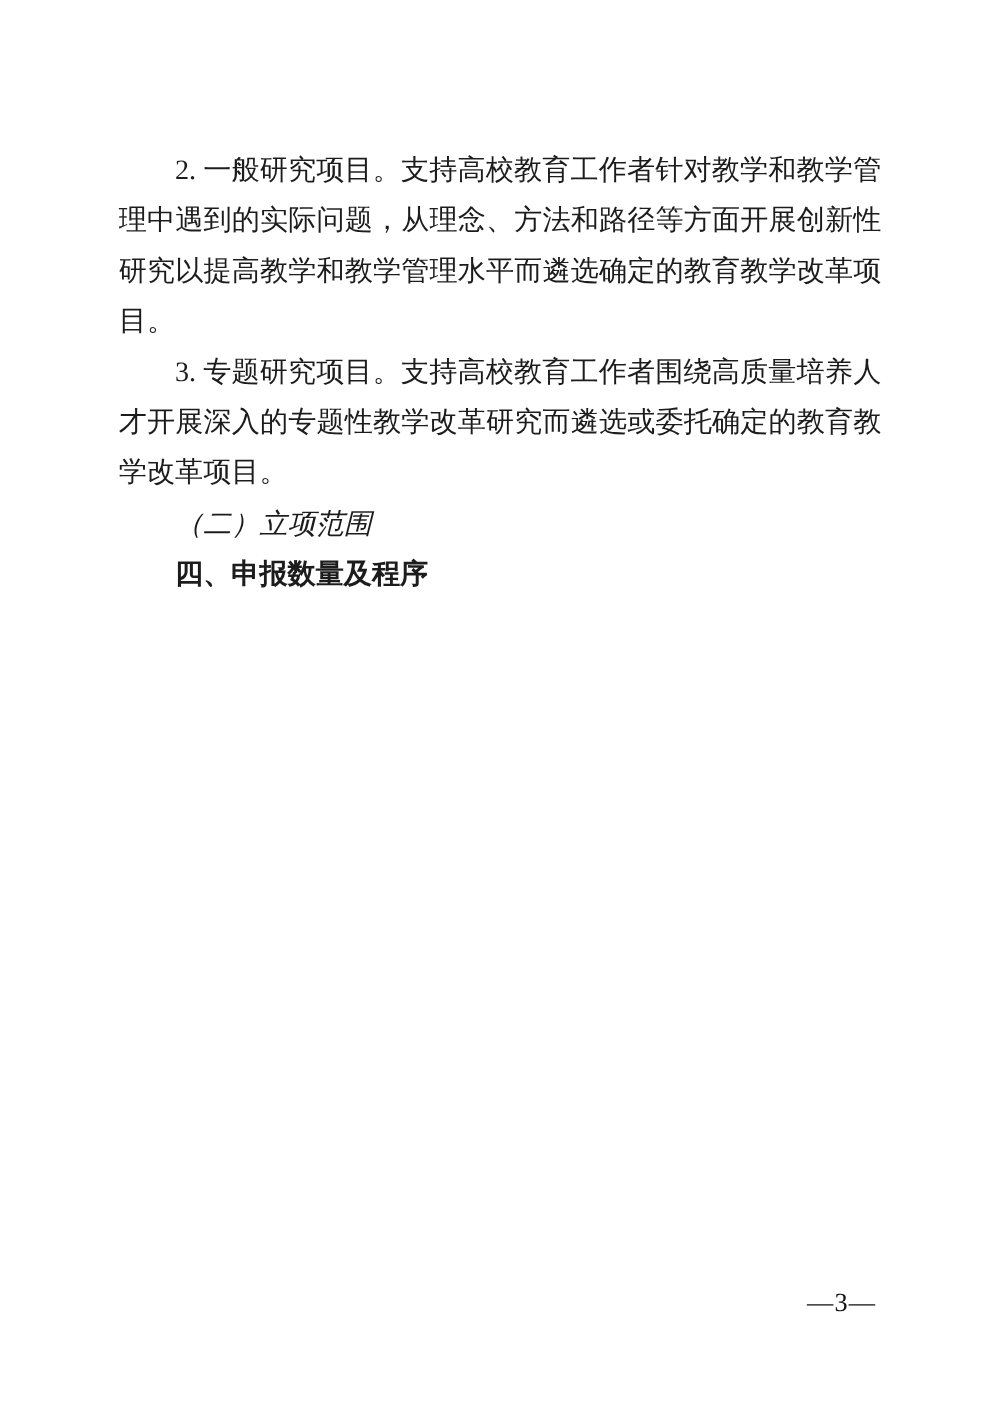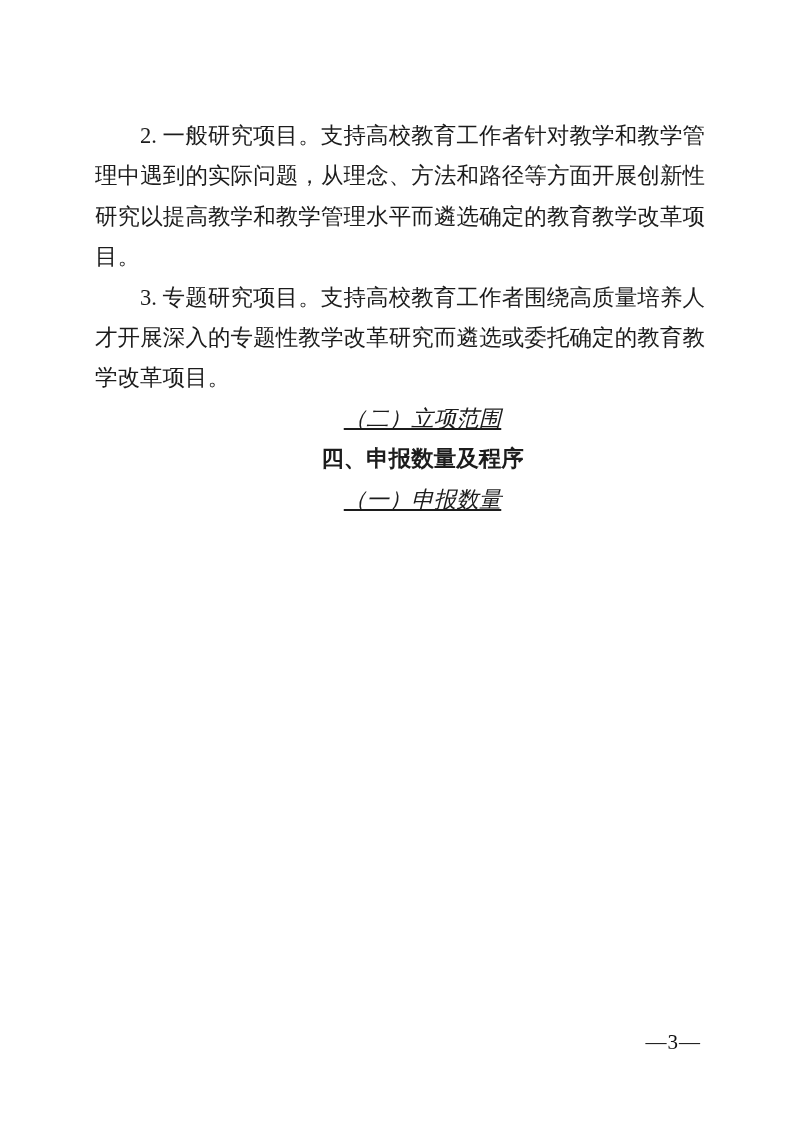--- a/index.html
+++ b/index.html
@@ -33,28 +33,27 @@
     text-indent: 2em;
     text-align: justify;
     word-break: break-all;
     color: #1c1c1c;
   }
 
   
   .block.heading-level1 {
     font-family: "Liberation Sans", "DejaVu Sans", sans-serif;
     font-weight: bold;
-    text-align: center;
+    text-align: left;
   }
 
   
   .block.heading-level2 {
     font-style: italic;
-    text-align: center;
-    text-decoration: underline;
+    text-align: left;
   }
 
   .page-number {
     position: absolute;
     top: 1030px;
     right: 93px;
     font-size: 21px;
     line-height: 24px;
     color: #111111;
     font-family: "Liberation Serif", "DejaVu Serif", serif;
@@ -63,16 +62,15 @@
 </style>
 </head>
 <body>
 
 <div class="page">
   <div class="doc-body">
       <p class="block paragraph">2. 一般研究项目。支持高校教育工作者针对教学和教学管理中遇到的实际问题，从理念、方法和路径等方面开展创新性研究以提高教学和教学管理水平而遴选确定的教育教学改革项目。</p>
       <p class="block paragraph">3. 专题研究项目。支持高校教育工作者围绕高质量培养人才开展深入的专题性教学改革研究而遴选或委托确定的教育教学改革项目。</p>
       <p class="block heading-level2">（二）立项范围</p>
       <p class="block heading-level1">四、申报数量及程序</p>
-      <p class="block heading-level2">（一）申报数量</p>
     </div>
   <div class="page-number">—3—</div>
 </div>
 
 </body></html>

